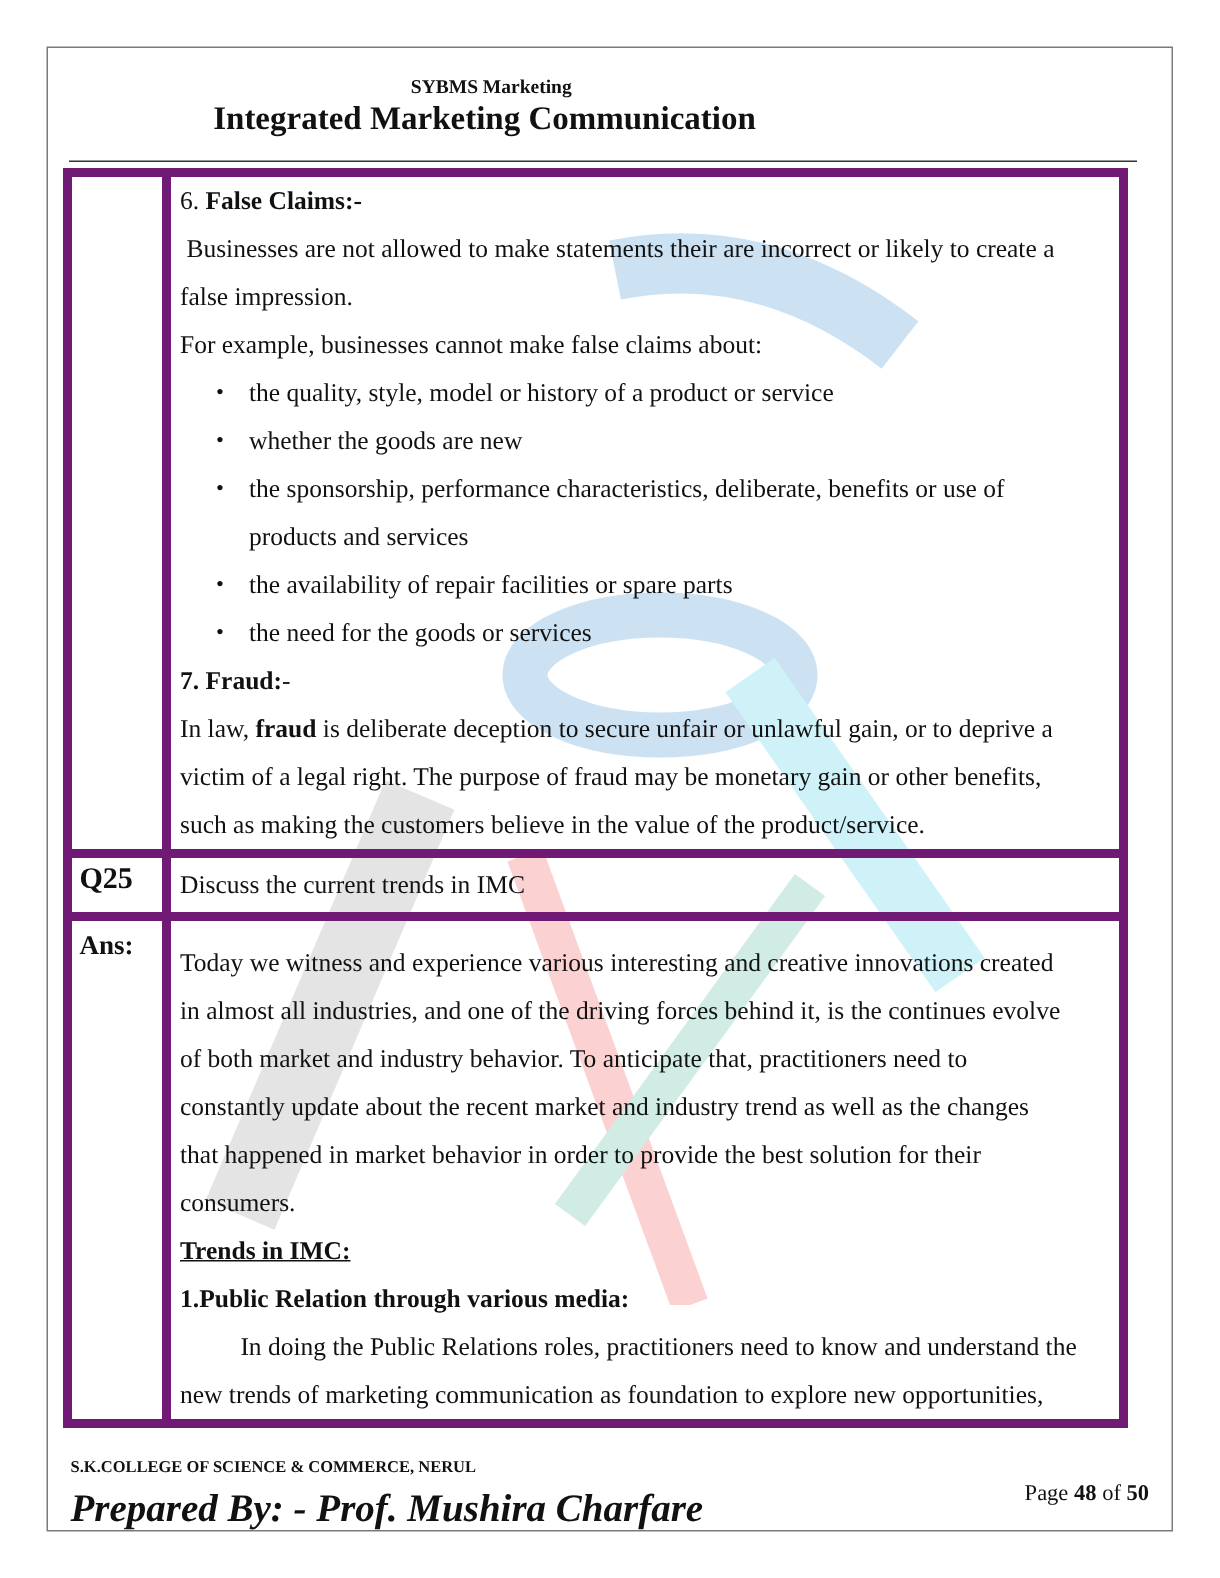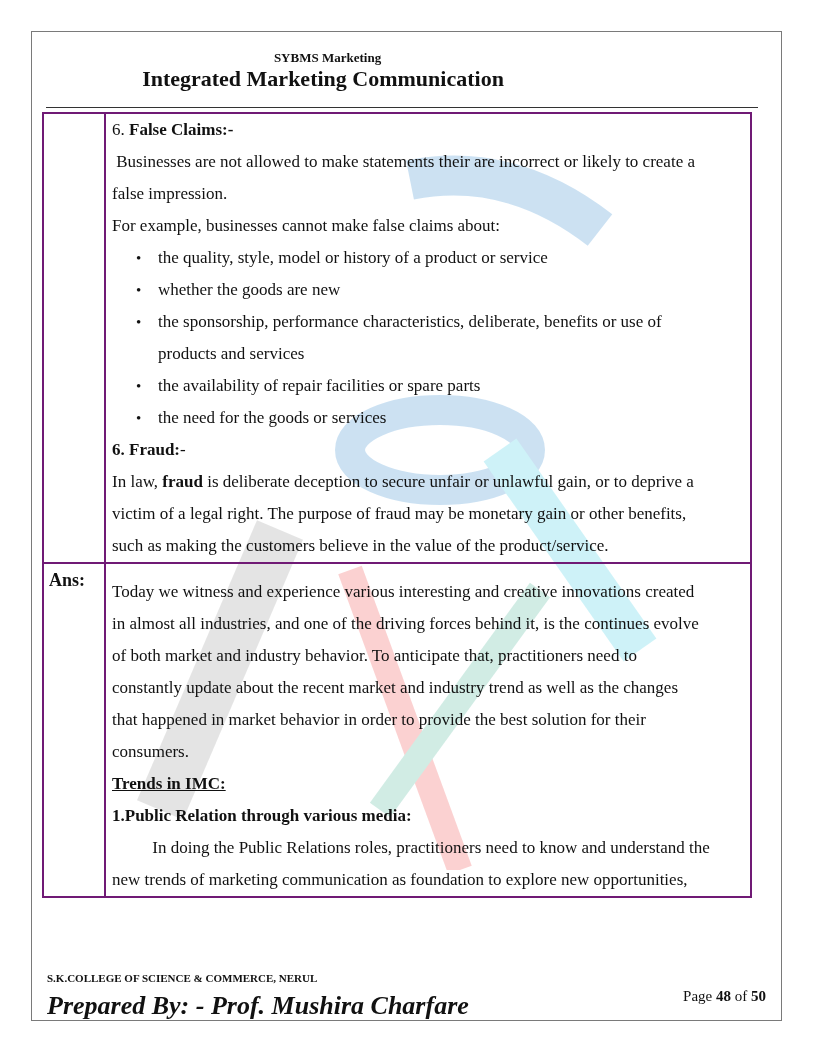--- a/index.html
+++ b/index.html
@@ -2,21 +2,21 @@
 <html><head>
 <meta charset="utf-8">
 <style>
   html,body{margin:0;padding:0;background:#fff;}
   body{width:813px;height:1052px;position:relative;overflow:hidden;font-family:"Liberation Serif",serif;color:#111;}
   .frame{position:absolute;left:31px;top:31px;width:749px;height:988px;border:1px solid #7a7a7a;}
   .hdr-sub{position:absolute;left:0;width:655px;top:50px;text-align:center;font-weight:bold;font-size:13px;}
   .hdr-title{position:absolute;left:0;width:646px;top:66px;text-align:center;font-weight:bold;font-size:22px;}
   .hdr-rule{position:absolute;left:46px;top:107px;width:712px;border-top:1px solid #333;}
   table.q{position:absolute;left:42px;top:112px;width:710px;border-collapse:collapse;}
-  table.q td{border:2px solid #701a75;vertical-align:top;padding:0;}
+  table.q td{border:6px solid #701a75;vertical-align:top;padding:0;}
   td.lc{width:55px;font-weight:bold;font-size:18px;padding:6px 0 0 5px !important;}
   td.rc{padding:0 6px 0 6px !important;font-size:17px;}
   .line{line-height:32px;}
   .ul{margin:0;padding:0 0 0 46px;list-style:none;}
   .ul li{position:relative;line-height:32px;}
   .ul li:before{content:"•";position:absolute;left:-22px;font-size:15px;}
   .qtext{font-size:20px;line-height:36px;}
   .u{text-decoration:underline;font-weight:bold;}
   .foot-prep{position:absolute;left:47px;top:991px;font-style:italic;font-weight:bold;font-size:26px;}
   .foot-college{position:absolute;left:47px;top:972px;font-weight:bold;font-size:11px;}
@@ -52,25 +52,29 @@
       <div class="line" style="white-space:pre;"> Businesses are not allowed to make statements their are incorrect or likely to create a</div>
       <div class="line">false impression.</div>
       <div class="line">For example, businesses cannot make false claims about:</div>
       <ul class="ul">
         <li>the quality, style, model or history of a product or service</li>
         <li>whether the goods are new</li>
         <li><span>the sponsorship, performance characteristics, deliberate, benefits or use of</span><br><span>products and services</span></li>
         <li>the availability of repair facilities or spare parts</li>
         <li>the need for the goods or services</li>
       </ul>
-      <div class="line"><b>6. Fraud:</b><span>-</span></div>
+      <div class="line"><b>7. Fraud:</b><span>-</span></div>
       <div class="line"><span>In law, </span><b>fraud</b><span> is deliberate deception to secure unfair or unlawful gain, or to deprive a</span></div>
       <div class="line">victim of a legal right. The purpose of fraud may be monetary gain or other benefits,</div>
       <div class="line">such as making the customers believe in the value of the product/service.</div>
     </td>
+  </tr>
+  <tr>
+    <td class="lc" style="font-size:20px;padding-top:3px !important;">Q25</td>
+    <td class="rc qtext">Discuss the current trends in IMC</td>
   </tr>
   <tr>
     <td class="lc">Ans:</td>
     <td class="rc" style="padding-top:12px !important;">
       <div class="line">Today we witness and experience various interesting and creative innovations created</div>
       <div class="line">in almost all industries, and one of the driving forces behind it, is the continues evolve</div>
       <div class="line">of both market and industry behavior. To anticipate that, practitioners need to</div>
       <div class="line">constantly update about the recent market and industry trend as well as the changes</div>
       <div class="line">that happened in market behavior in order to provide the best solution for their</div>
       <div class="line">consumers.</div>

